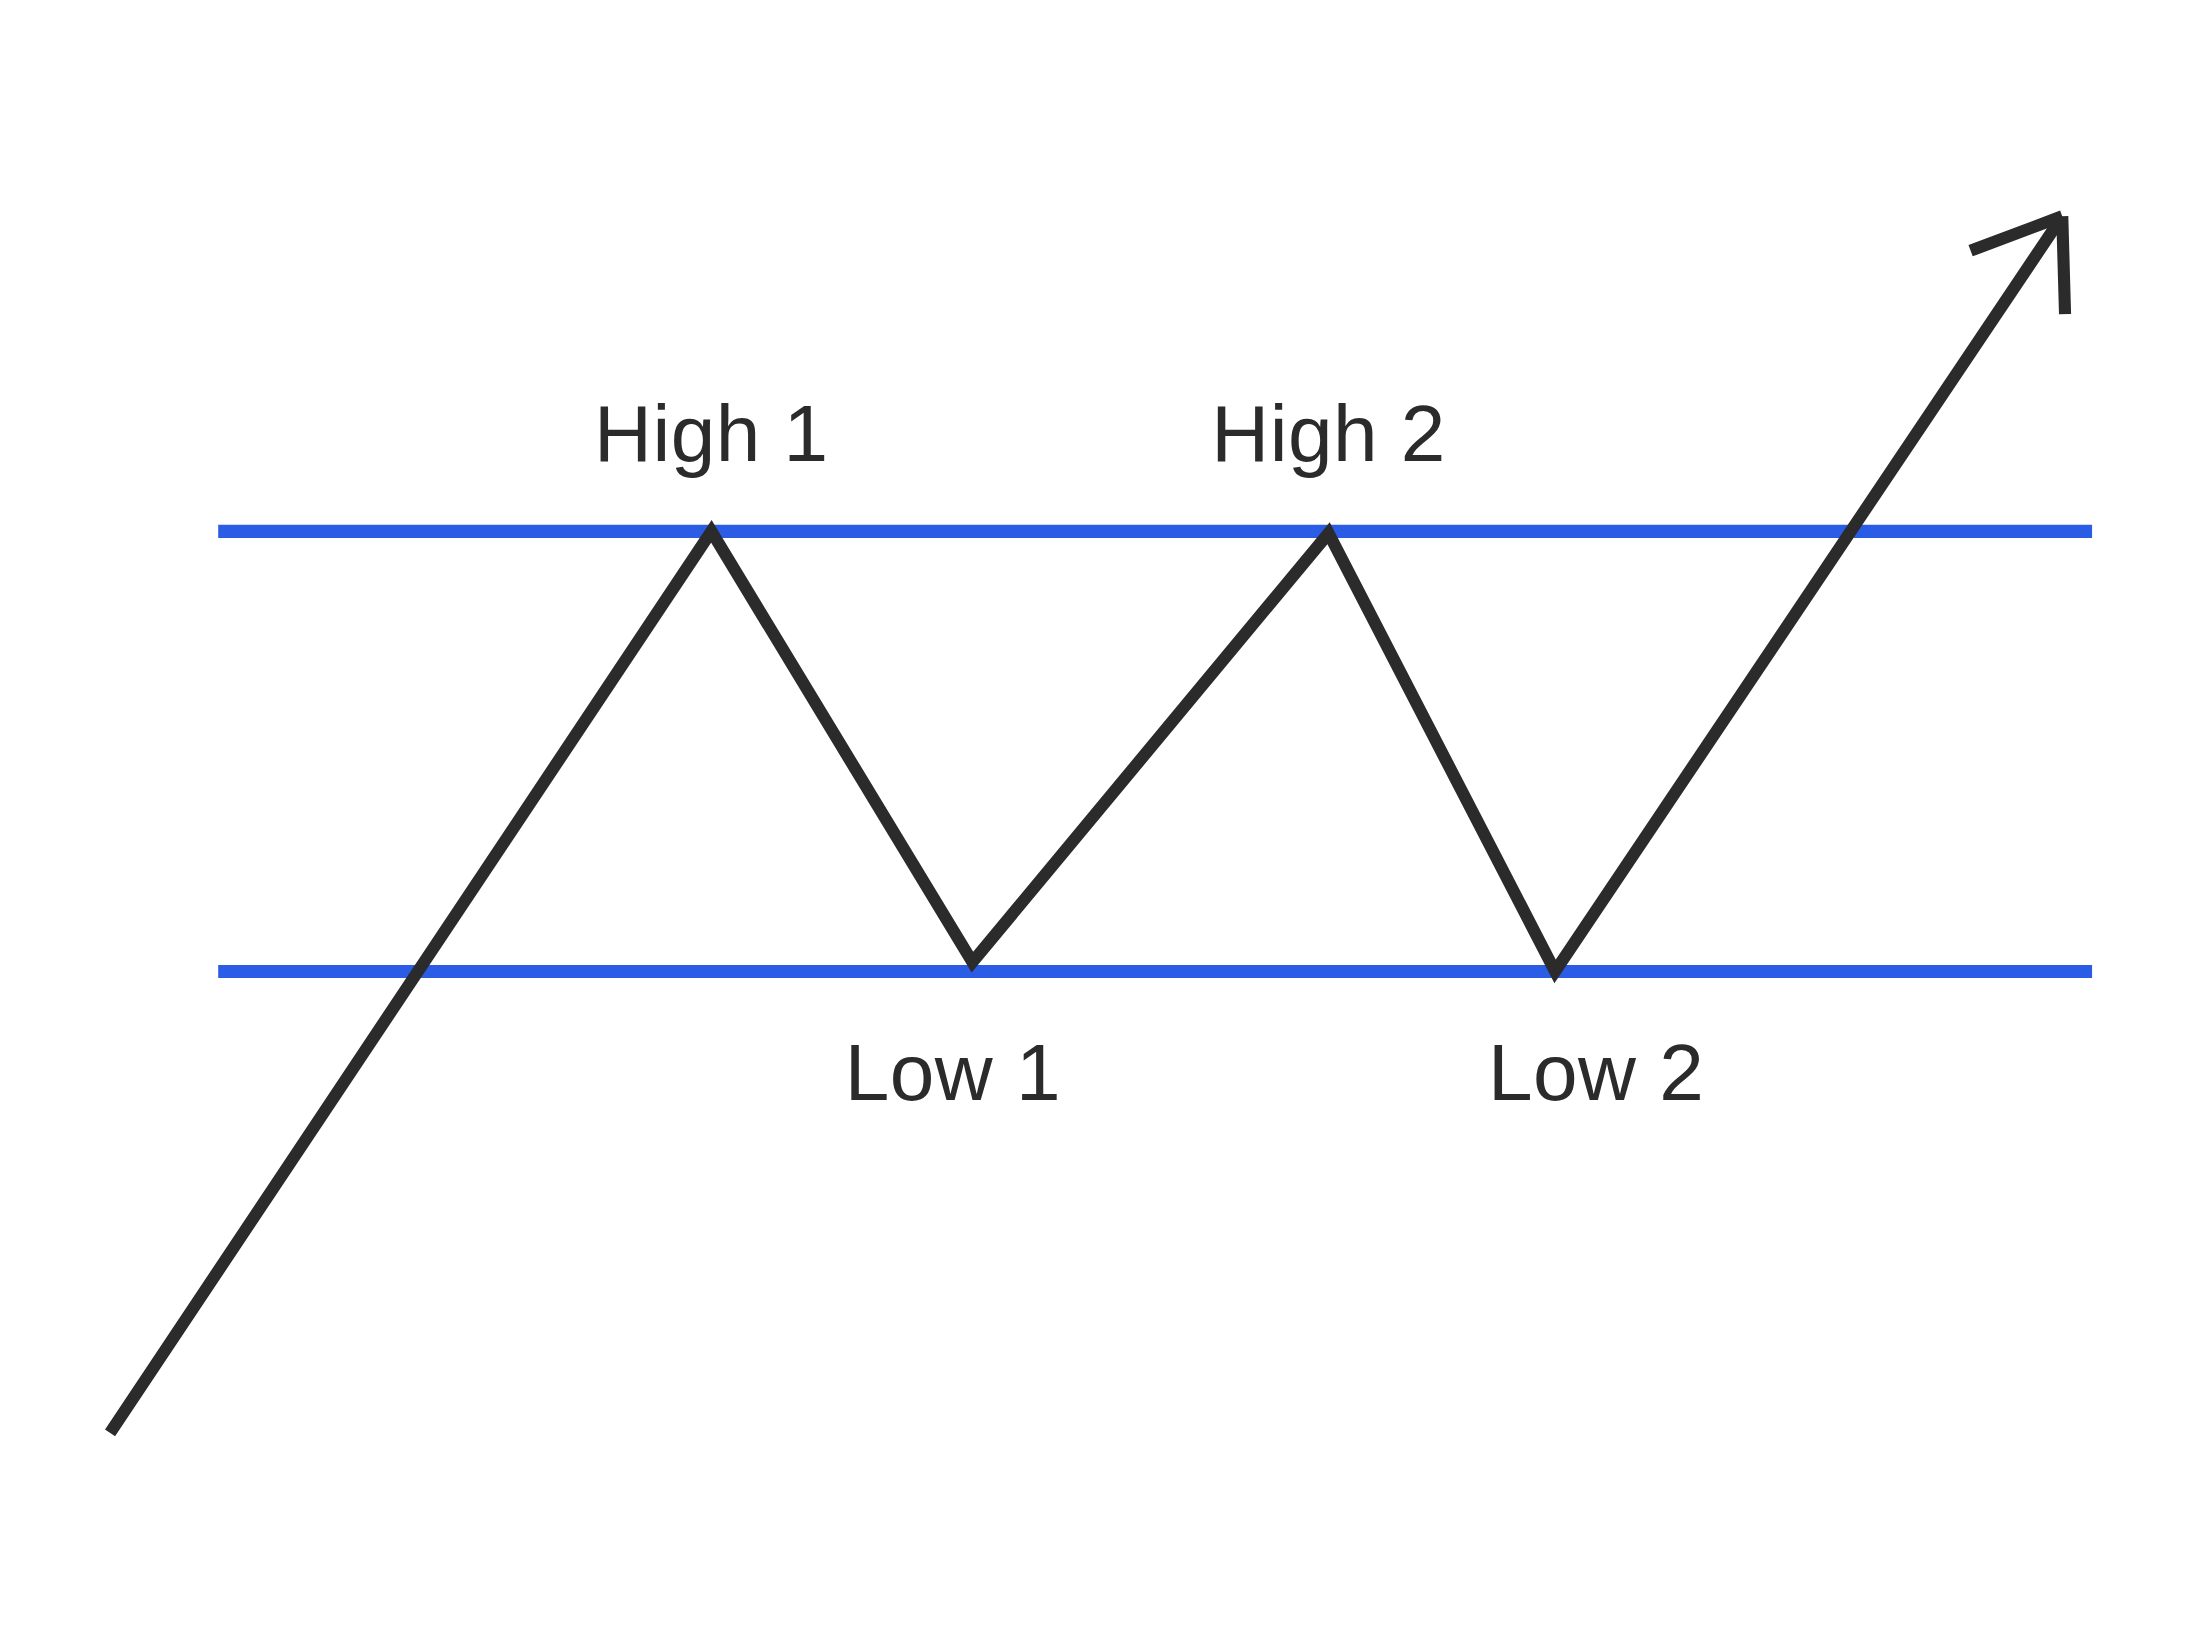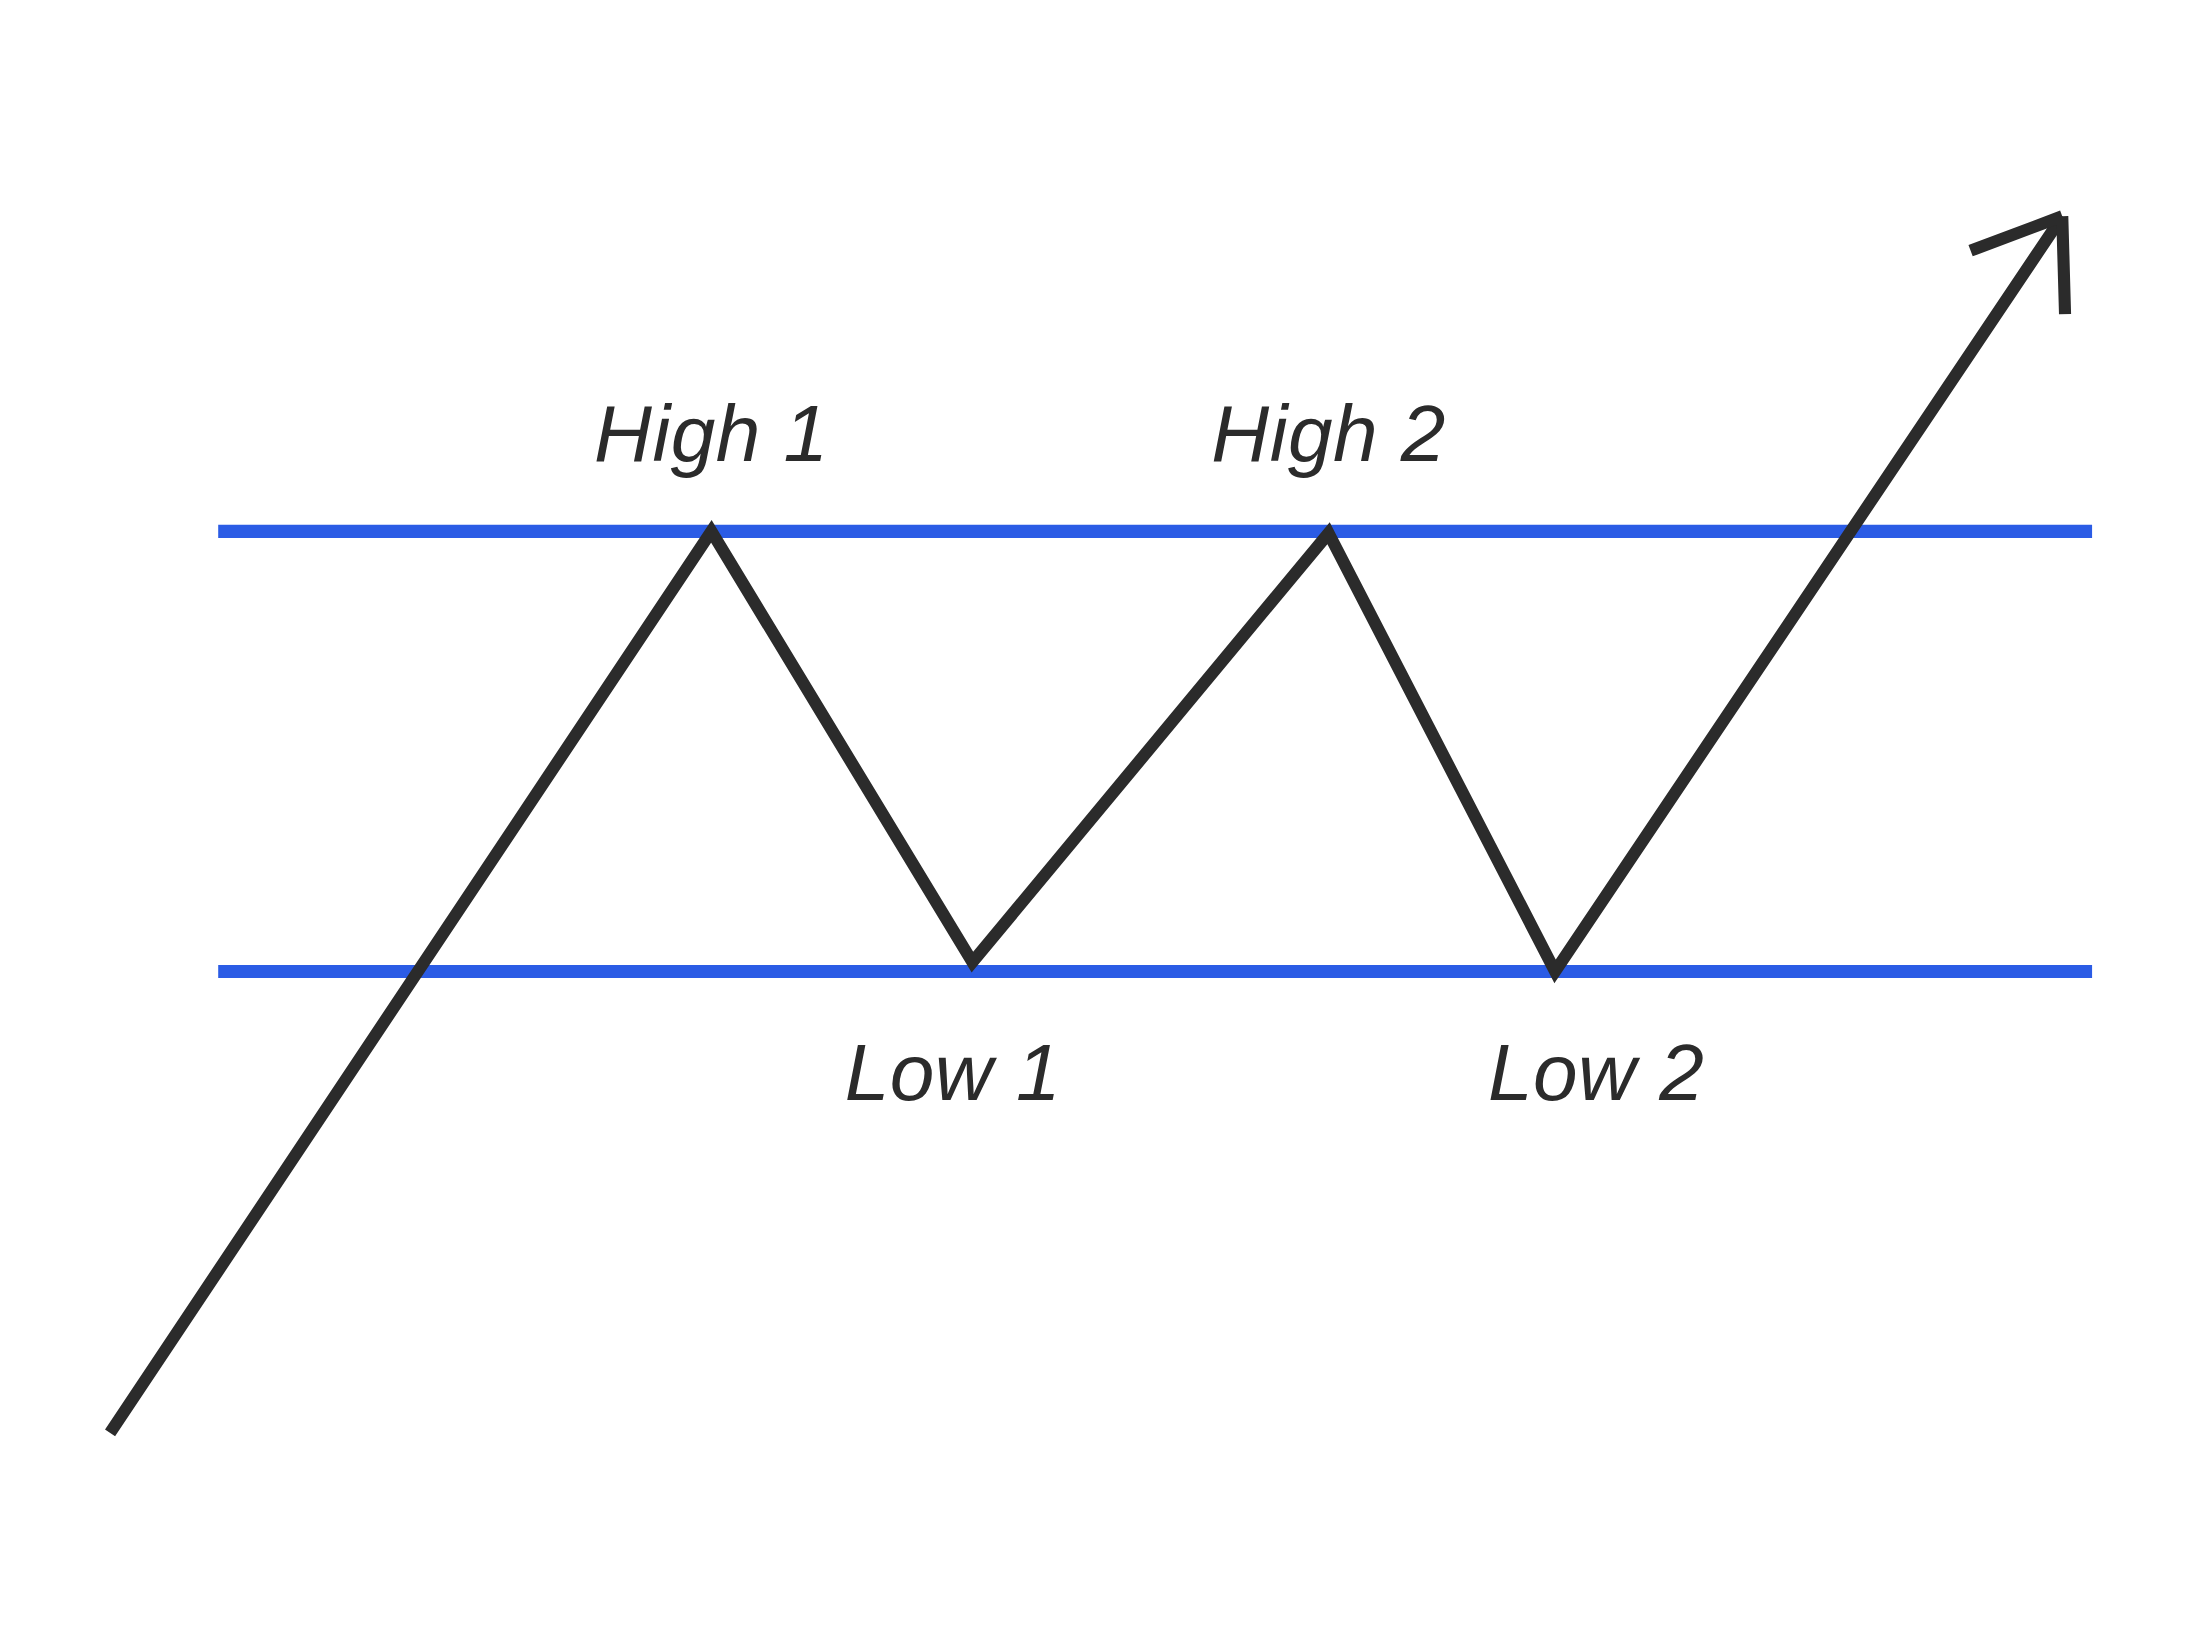--- a/index.html
+++ b/index.html
@@ -12,21 +12,20 @@
     width: 2204px;
     height: 1652px;
     font-family: "Liberation Sans", sans-serif;
     overflow: hidden;
   }
   #chart-root {
     position: relative;
     width: 1896px;
     height: 1652px;
     background: #ffffff;
-    font-style: italic;
   }
   #chart-svg {
     position: absolute;
     top: 0;
     left: 0;
     width: 2204px;
     height: 1652px;
     display: block;
   }
   .label-text {

